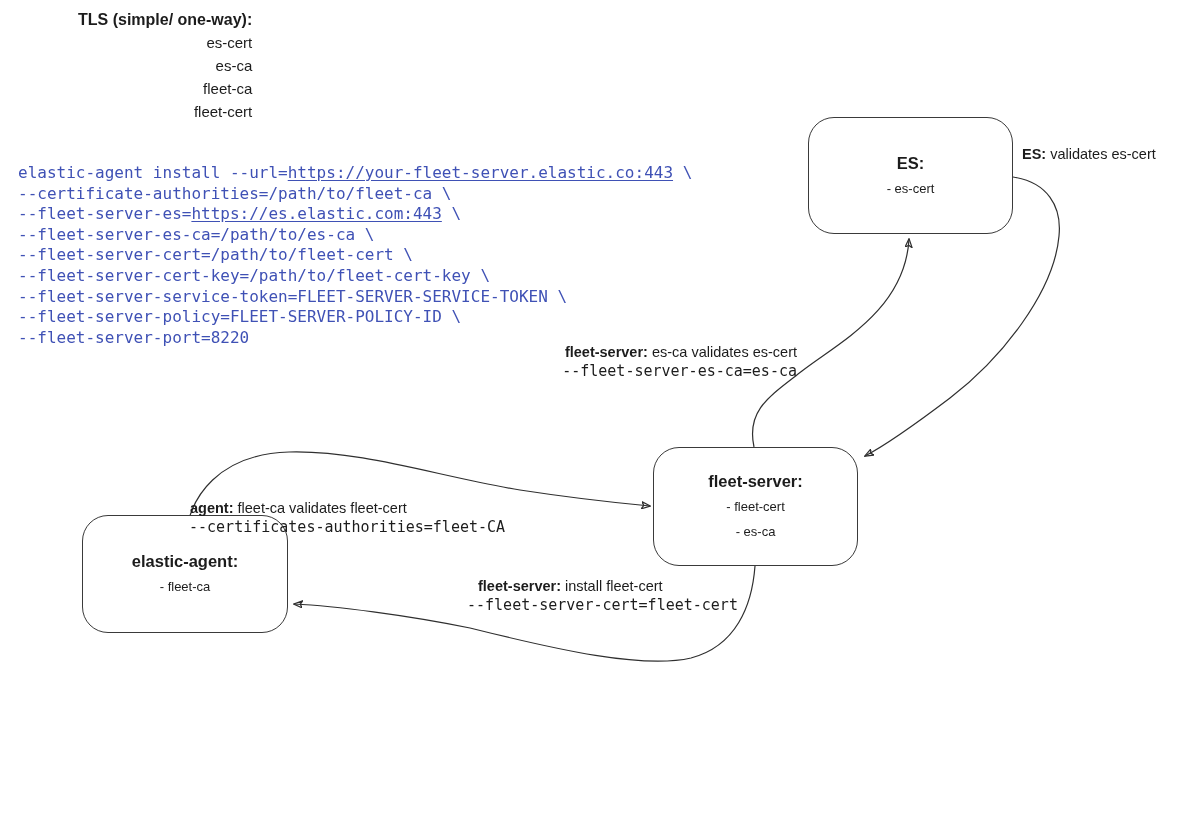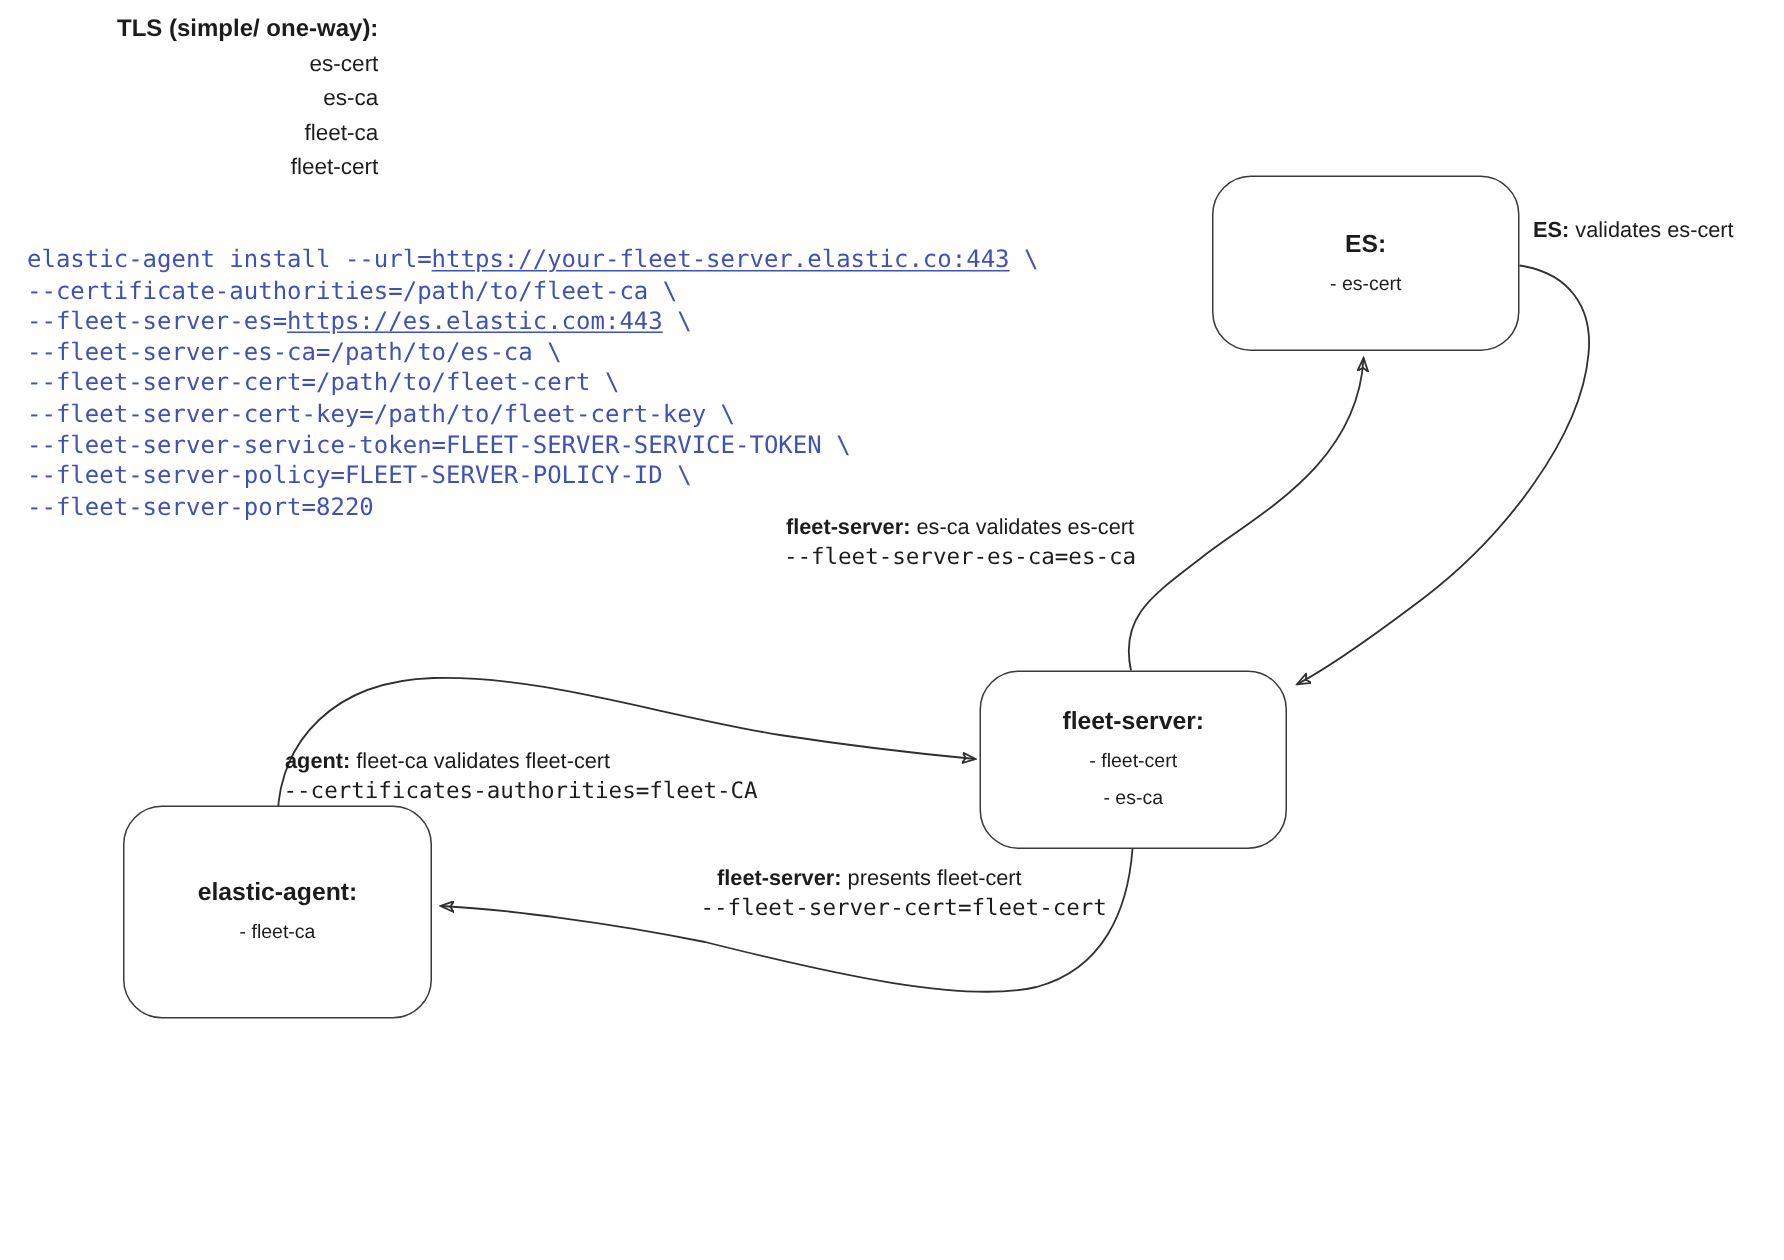--- a/index.html
+++ b/index.html
@@ -36,28 +36,28 @@
   
   .node{
     position:absolute;border:1.4px solid #3a3a3a;border-radius:26px;background:#fff;
     display:flex;flex-direction:column;align-items:center;justify-content:center;
     text-align:center;line-height:25px;
   }
   .node-title{font-size:16.5px;font-weight:700;}
   .node-item{font-size:13px;}
   .node-es{left:808px;top:117px;width:205px;height:117px;}
   .node-fleet-server{left:653px;top:447px;width:205px;height:119px;}
-  .node-elastic-agent{left:82px;top:537px;width:206px;height:142px;}
+  .node-elastic-agent{left:82px;top:515px;width:206px;height:118px;}
 
   
   .edge-label{position:absolute;font-size:14.5px;line-height:19px;white-space:nowrap;}
   .edge-label b{font-weight:700;}
   .edge-label .mono{font-family:"DejaVu Sans Mono",monospace;font-size:15px;color:var(--text);}
   .label-es-presents{left:1022px;top:145px;}
-  .label-fleet-validates{left:505px;top:343px;width:270px;text-align:center;}
+  .label-fleet-validates{left:527px;top:343px;width:270px;text-align:right;}
   .label-agent-validates{left:189px;top:499px;}
   .label-agent-validates .line1{margin-left:1px;}
   .label-fleet-presents{left:467px;top:577px;}
   .label-fleet-presents .line1{margin-left:11px;}
 </style>
 </head>
 <body>
 
 <div class="canvas">
 
@@ -109,17 +109,17 @@
     <div class="line1"><b>fleet-server:</b><span> es-ca validates es-cert</span></div>
     <div class="mono">--fleet-server-es-ca=es-ca</div>
   </div>
 
   <div class="edge-label label-agent-validates">
     <div class="line1"><b>agent:</b><span> fleet-ca validates fleet-cert</span></div>
     <div class="mono">--certificates-authorities=fleet-CA</div>
   </div>
 
   <div class="edge-label label-fleet-presents">
-    <div class="line1"><b>fleet-server:</b><span> presents fleet-cert</span></div>
+    <div class="line1"><b>fleet-server:</b><span> install fleet-cert</span></div>
     <div class="mono">--fleet-server-cert=fleet-cert</div>
   </div>
 
 </div>
 
 </body></html>

